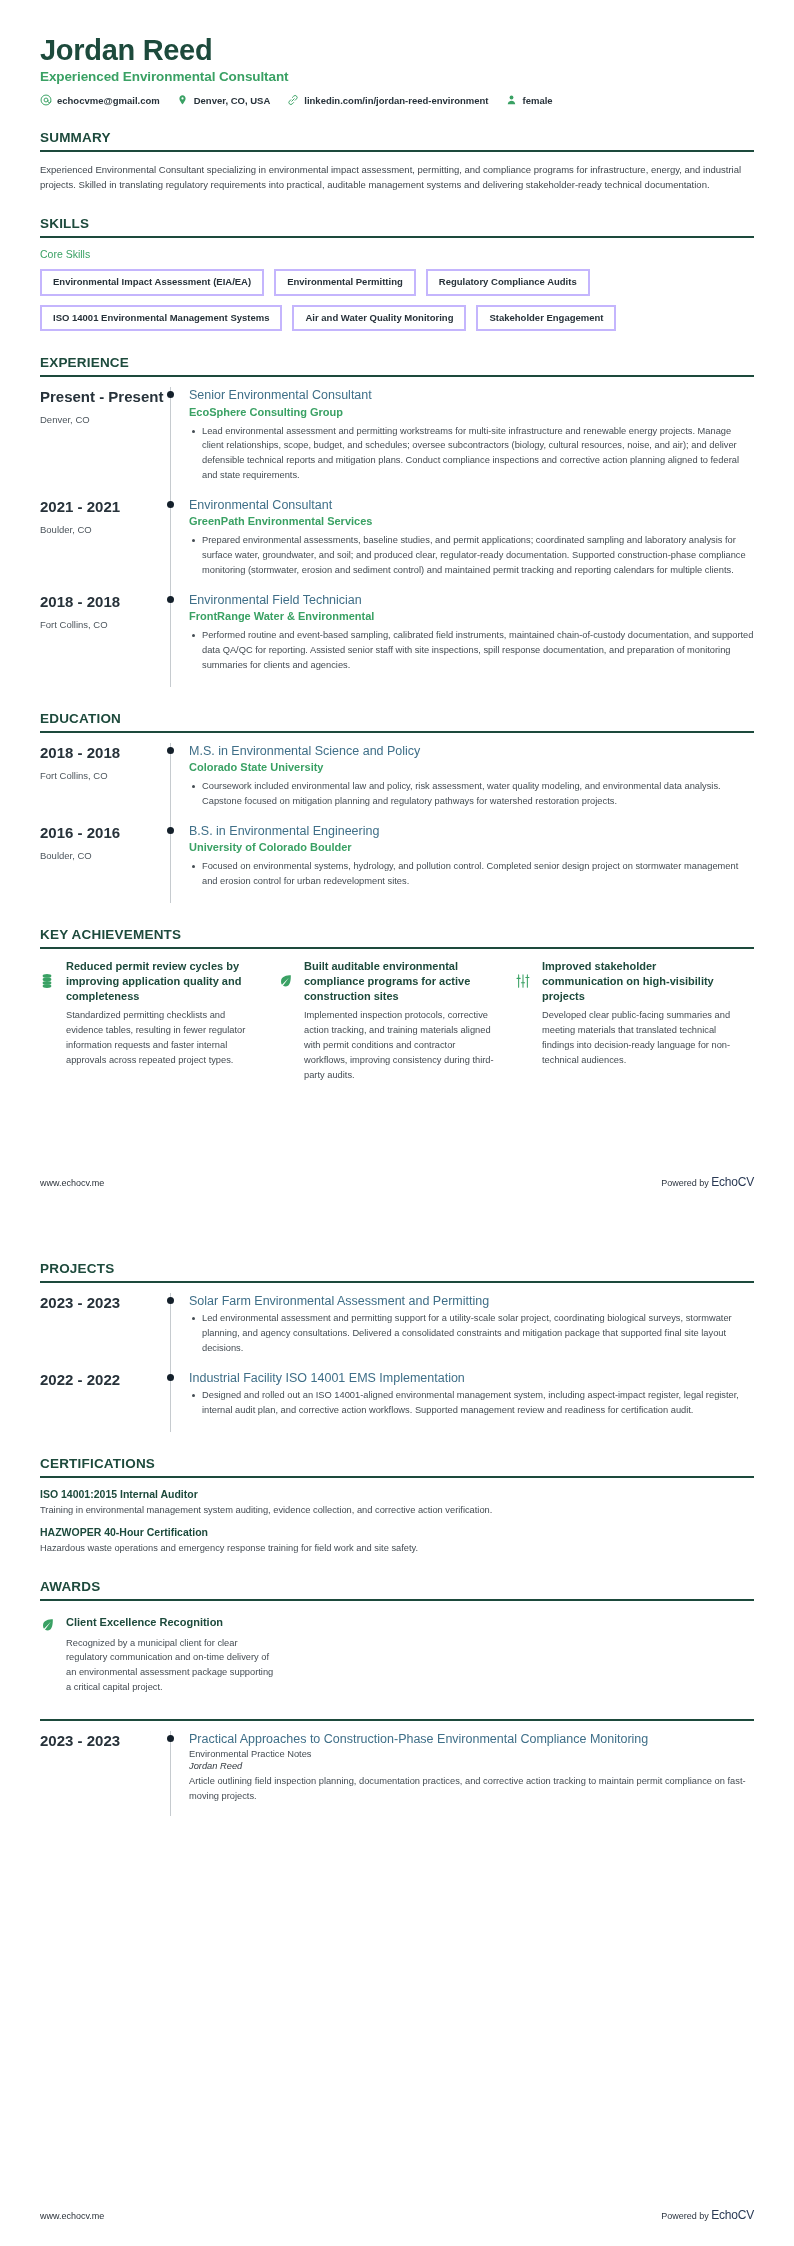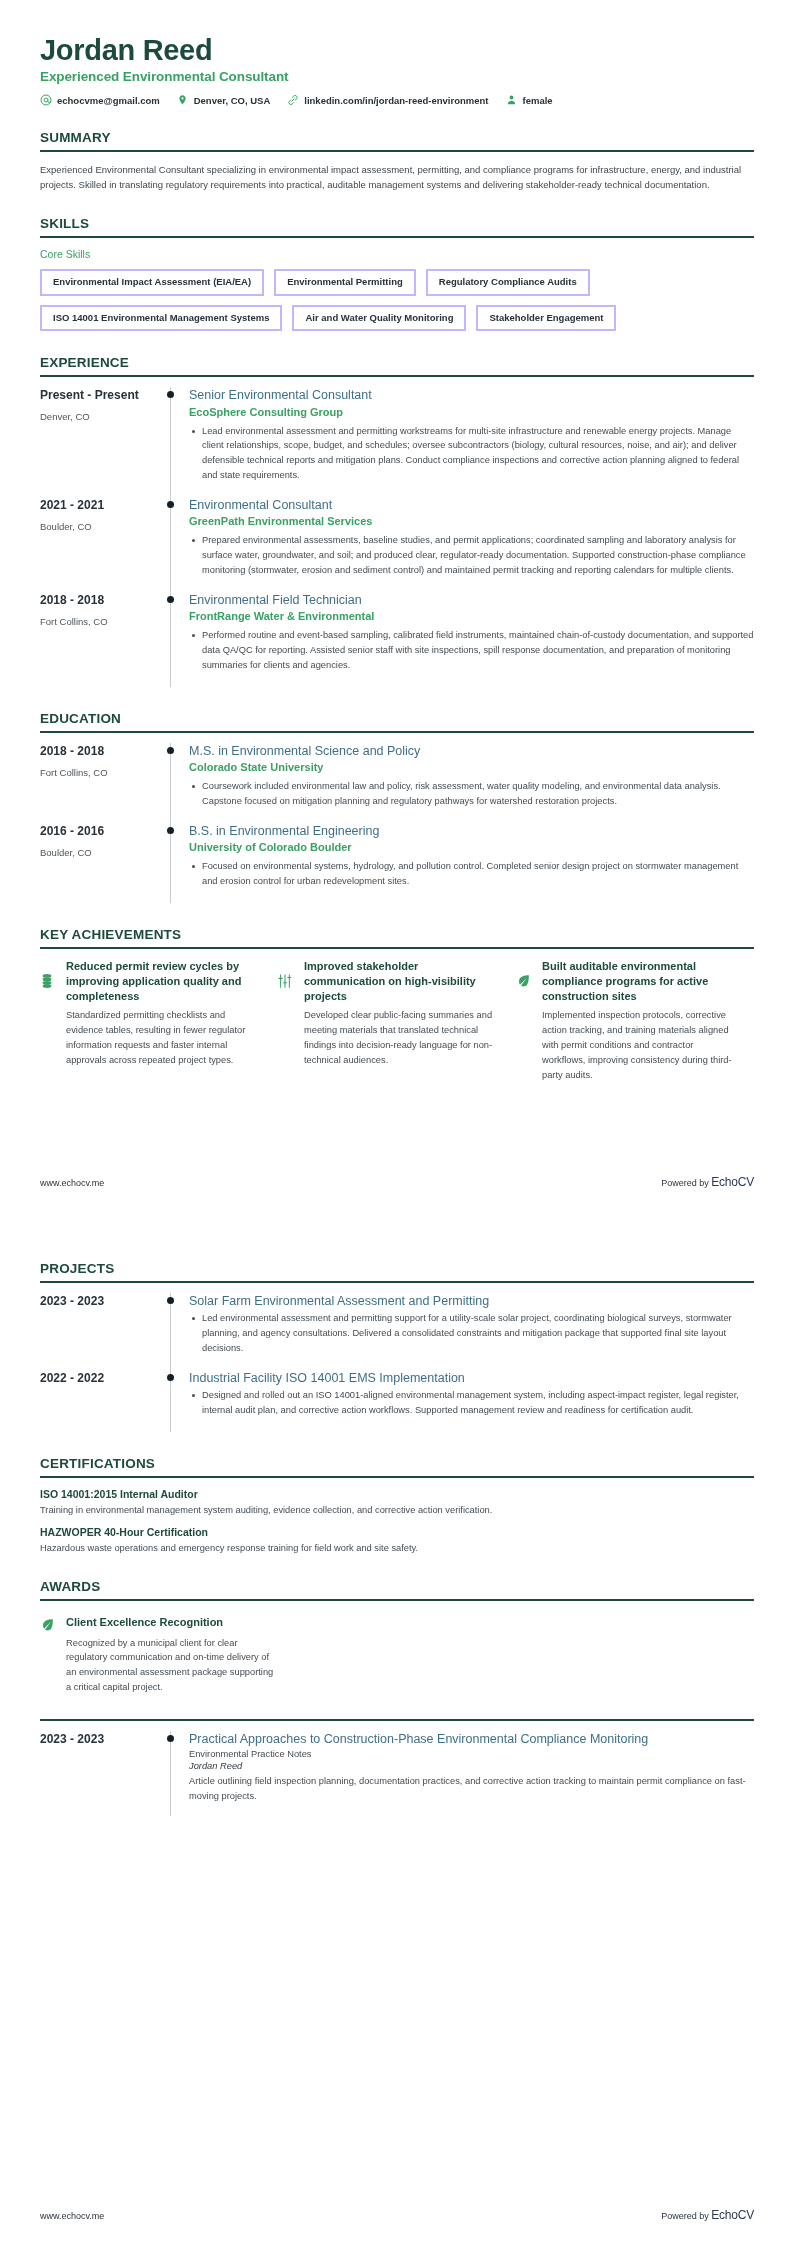--- a/index.html
+++ b/index.html
@@ -114,21 +114,21 @@
   .entry {
     display: flex;
     align-items: stretch;
   }
   .entry-meta {
     width: 125px;
     flex: 0 0 125px;
     padding-top: 1px;
   }
   .entry-date {
-    font-size: 12px;
+    font-size: 15px;
     font-weight: bold;
     color: #27323a;
     white-space: nowrap;
   }
   .entry-loc {
     font-size: 9.5px;
     color: #4c555c;
     margin-top: 9px;
   }
   .entry-rail {
@@ -499,53 +499,53 @@
             <svg width="14" height="16" viewBox="0 0 16 18" fill="currentColor">
               <ellipse cx="8" cy="3.2" rx="5" ry="2.1"></ellipse>
               <ellipse cx="8" cy="7.2" rx="5" ry="2.1"></ellipse>
               <ellipse cx="8" cy="11.2" rx="5" ry="2.1"></ellipse>
               <ellipse cx="8" cy="14.8" rx="5" ry="2.1"></ellipse>
             </svg>
           </div>
           <div class="ach-txt">
             <div class="ach-title">Reduced permit review cycles by improving application quality and completeness</div>
             <div class="ach-desc">Standardized permitting checklists and evidence tables, resulting in fewer regulator information requests and faster internal approvals across repeated project types.</div>
+          </div>
+        </div>
+
+        <div class="ach-col">
+          <div class="ach-ico">
+            <svg width="15" height="16" viewBox="0 0 18 18" fill="currentColor">
+              <path d="M15.4 2.2C10.6 2.2 3.6 3.4 3.6 9.8c0 1.5.5 2.7 1.2 3.6L13 5.2l-7 9.4c1 .6 2.2.9 3.5.9 5.7 0 5.9-8.6 5.9-13.3z"></path>
+              <rect x="1.4" y="14.6" width="14" height="1.2" transform="rotate(-45 1.4 14.6)" fill="#ffffff" opacity="0"></rect>
+            </svg>
+          </div>
+          <div class="ach-txt">
+            <div class="ach-title">Built auditable environmental compliance programs for active construction sites</div>
+            <div class="ach-desc">Implemented inspection protocols, corrective action tracking, and training materials aligned with permit conditions and contractor workflows, improving consistency during third-party audits.</div>
           </div>
         </div>
 
         <div class="ach-col">
           <div class="ach-ico">
             <svg width="14" height="16" viewBox="0 0 16 18" fill="none" stroke="currentColor" stroke-width="1.2" stroke-linecap="round">
               <path d="M3 2 v14"></path>
               <path d="M8 2 v14"></path>
               <path d="M13 2 v14"></path>
               <path d="M1.2 6 h3.6"></path>
               <path d="M6.2 11 h3.6"></path>
               <path d="M11.2 5 h3.6"></path>
             </svg>
           </div>
           <div class="ach-txt">
             <div class="ach-title">Improved stakeholder communication on high-visibility projects</div>
             <div class="ach-desc">Developed clear public-facing summaries and meeting materials that translated technical findings into decision-ready language for non-technical audiences.</div>
           </div>
         </div>
 
-        <div class="ach-col">
-          <div class="ach-ico">
-            <svg width="15" height="16" viewBox="0 0 18 18" fill="currentColor">
-              <path d="M15.4 2.2C10.6 2.2 3.6 3.4 3.6 9.8c0 1.5.5 2.7 1.2 3.6L13 5.2l-7 9.4c1 .6 2.2.9 3.5.9 5.7 0 5.9-8.6 5.9-13.3z"></path>
-              <rect x="1.4" y="14.6" width="14" height="1.2" transform="rotate(-45 1.4 14.6)" fill="#ffffff" opacity="0"></rect>
-            </svg>
-          </div>
-          <div class="ach-txt">
-            <div class="ach-title">Built auditable environmental compliance programs for active construction sites</div>
-            <div class="ach-desc">Implemented inspection protocols, corrective action tracking, and training materials aligned with permit conditions and contractor workflows, improving consistency during third-party audits.</div>
-          </div>
-        </div>
-
       </div>
     </div>
   </div>
 
   <div class="spacer-gap"></div>
   <div class="page-footer">
     <span>www.echocv.me</span>
     <span class="footer-brand">
       <span>Powered by</span>
       <span class="brand-name">EchoCV</span>

